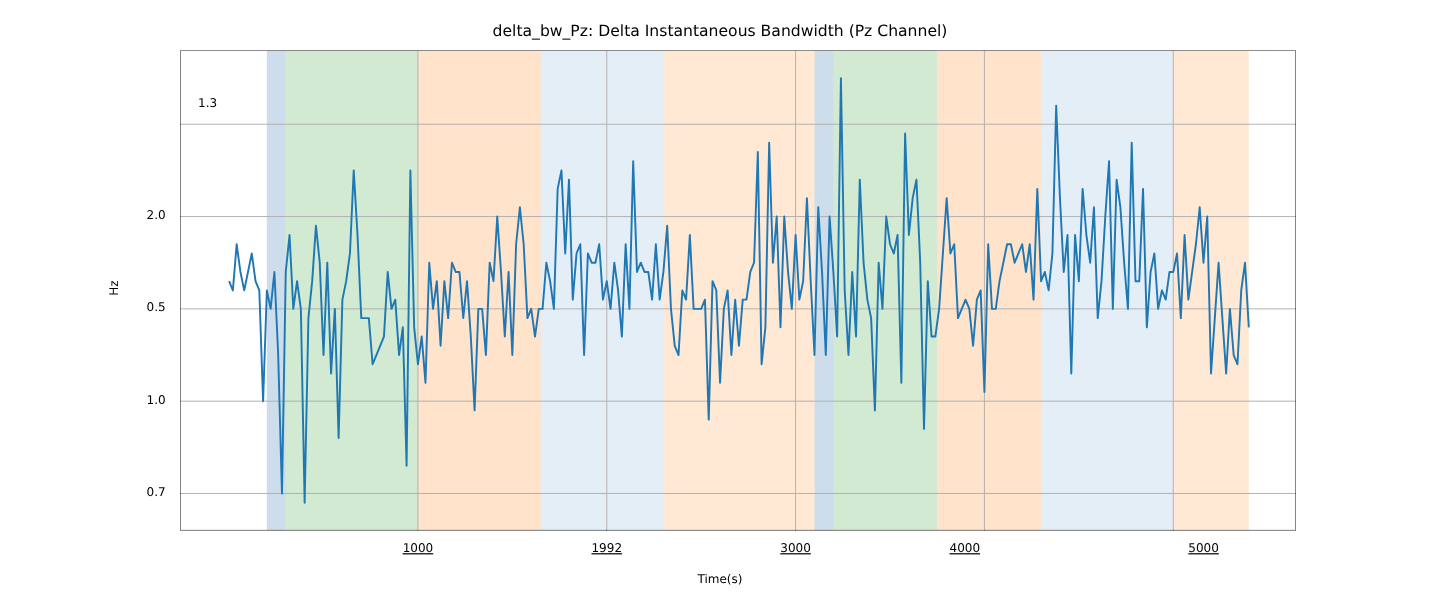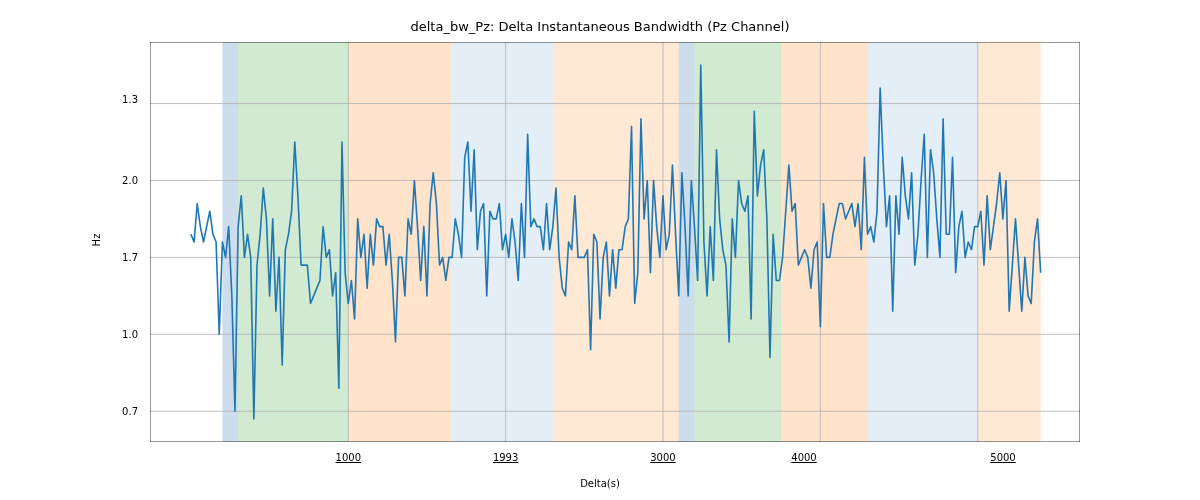--- a/index.html
+++ b/index.html
@@ -69,21 +69,21 @@
     font-size: 10px;
     text-align: right;
   }
 </style>
 </head>
 <body>
 
 <div class="chart-wrap">
   <div class="title">delta_bw_Pz: Delta Instantaneous Bandwidth (Pz Channel)</div>
   <div class="ylabel">Hz</div>
-  <div class="xlabel">Delta(s)</div>
+  <div class="xlabel">Time(s)</div>
 
   <div class="plot">
     <svg id="plot-svg" width="930" height="400">
       <g id="regions-g">
           <rect x="72.38578680203045" y="0" width="15.736040609137063" height="400" fill="#6f9fc6" fill-opacity="0.35"></rect>
           <rect x="88.12182741116752" y="0" width="110.15228426395939" height="400" fill="#2ca02c" fill-opacity="0.22"></rect>
           <rect x="198.2741116751269" y="0" width="102.28426395939084" height="400" fill="#ff7f0e" fill-opacity="0.22"></rect>
           <rect x="300.55837563451774" y="0" width="102.2842639593909" height="400" fill="#1f77b4" fill-opacity="0.12"></rect>
           <rect x="402.84263959390864" y="0" width="125.88832487309651" height="400" fill="#ff7f0e" fill-opacity="0.18"></rect>
           <rect x="528.7309644670052" y="0" width="15.736040609137035" height="400" fill="#6f9fc6" fill-opacity="0.35"></rect>
@@ -118,25 +118,25 @@
           <line x1="0" x2="-4" y1="215.38461538461527" y2="215.38461538461527"></line>
           <line x1="0" x2="-4" y1="138.46153846153845" y2="138.46153846153845"></line>
           <line x1="0" x2="-4" y1="61.53846153846143" y2="61.53846153846143"></line>
         </g>
       <rect id="frame" x="0" y="0" width="930" height="400" fill="none" stroke="#000" stroke-width="0.8"></rect>
     </svg>
   </div>
 
   <div class="xtick-labels" id="xtick-labels">
       <div class="xtick-label" style="left: 198.274px;">1000</div>
-      <div class="xtick-label" style="left: 355.635px;">1993</div>
+      <div class="xtick-label" style="left: 355.635px;">1992</div>
       <div class="xtick-label" style="left: 512.995px;">3000</div>
       <div class="xtick-label" style="left: 654px;">4000</div>
       <div class="xtick-label" style="left: 853px;">5000</div>
     </div>
   <div class="ytick-labels" id="ytick-labels">
       <div class="ytick-label" style="top: 369.231px;">0.7</div>
       <div class="ytick-label" style="top: 292.308px;">1.0</div>
-      <div class="ytick-label" style="top: 215.385px;">1.7</div>
+      <div class="ytick-label" style="top: 215.385px;">0.5</div>
       <div class="ytick-label" style="top: 138.462px;">2.0</div>
-      <div class="ytick-label" style="top: 57px;">1.3</div>
+      <div class="ytick-label" style="top: 45px; margin-left: 43px;">1.3</div>
     </div>
 </div>
 
 </body></html>

